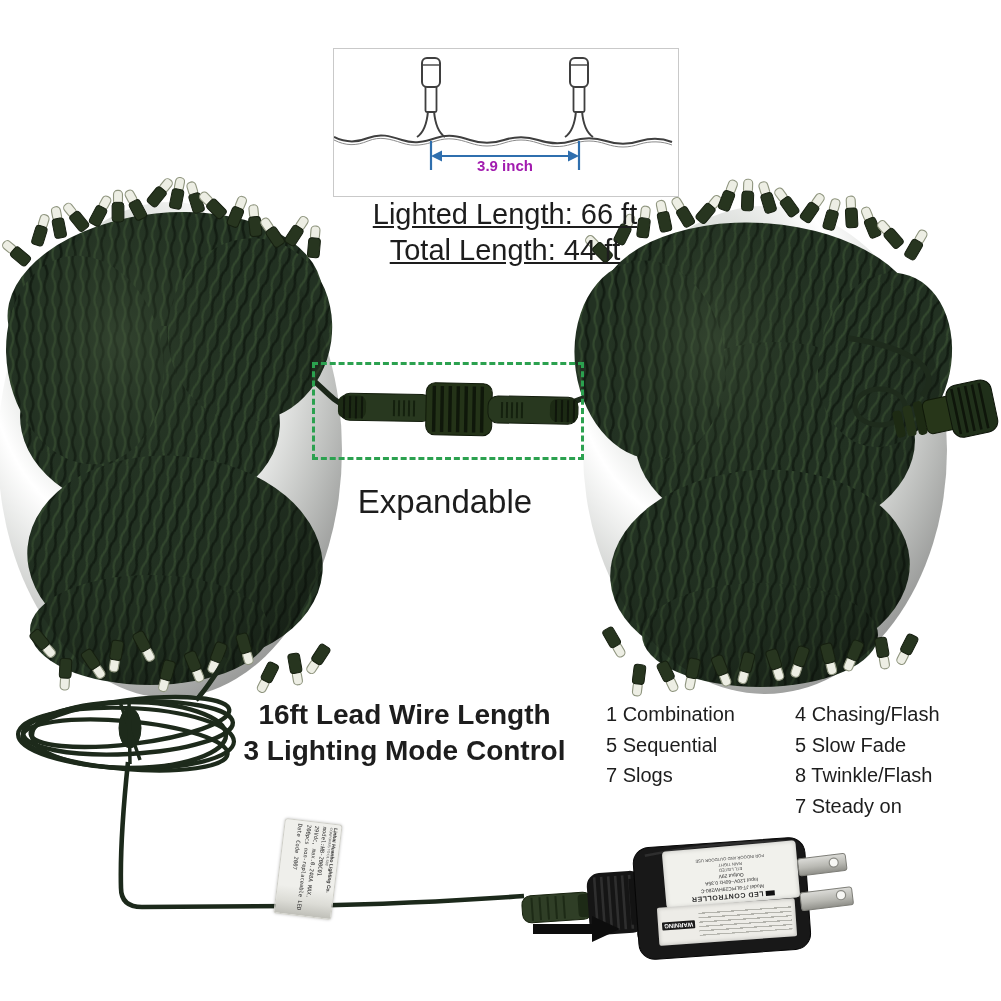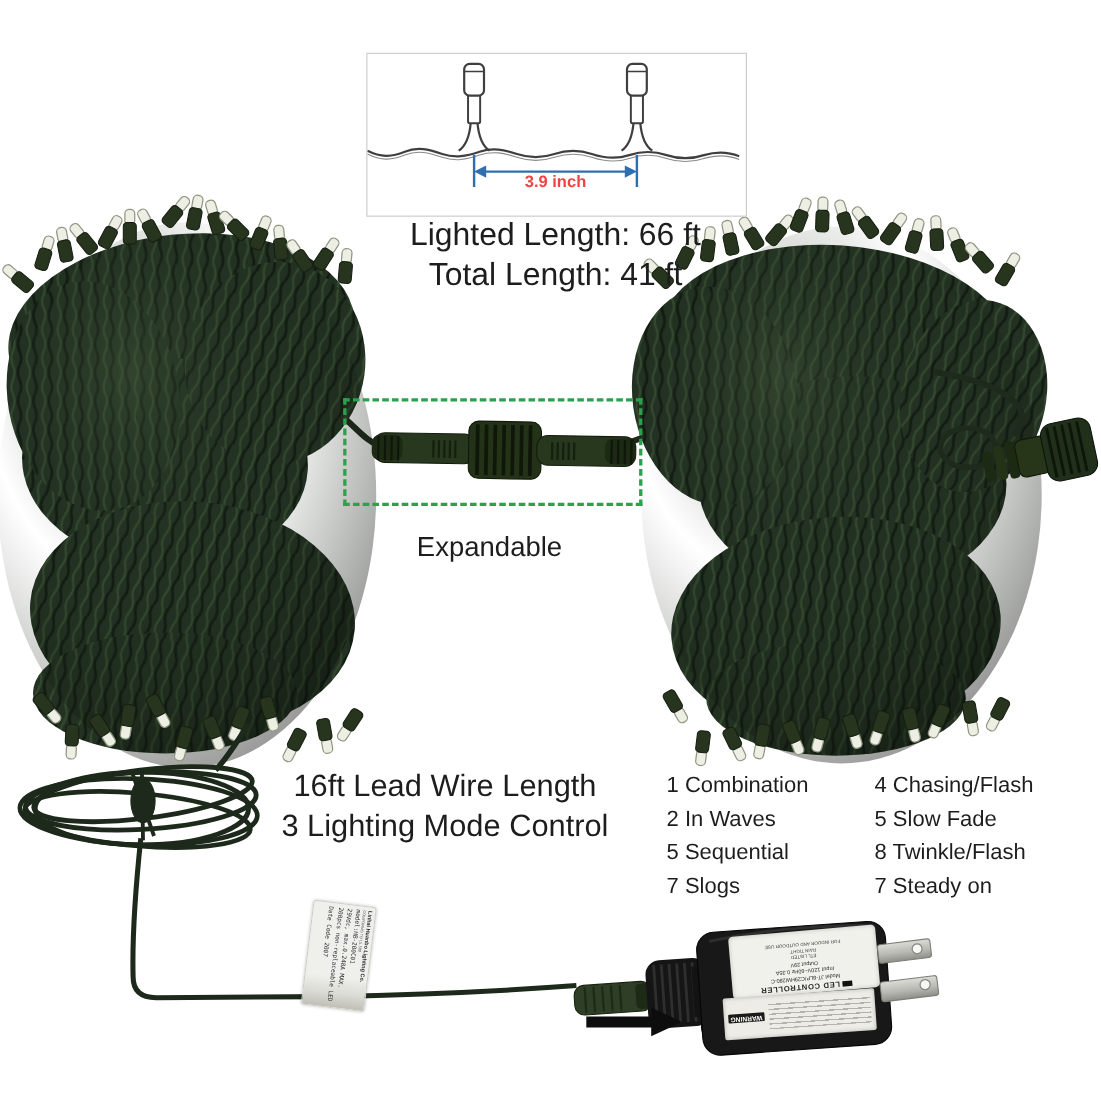--- a/index.html
+++ b/index.html
@@ -8,30 +8,30 @@
     background:#ffffff;font-family:"Liberation Sans",sans-serif;color:#1d1d1d;
   }
   .abs{position:absolute;}
   
   #art{left:0;top:0;width:1001px;height:1001px;z-index:1;}
   
   #inset{left:333px;top:48px;width:344px;height:147px;background:#ffffff;
          border:1px solid #c9c9c9;z-index:3;}
   #inset svg{position:absolute;left:0;top:0;}
   .dim-label{position:absolute;left:97px;top:108px;width:148px;text-align:center;
-             font-size:15px;font-weight:bold;color:#ef4444;}
+             font-size:15px;font-weight:bold;color:#a21caf;}
   
   #len-text{left:330px;top:196px;width:350px;text-align:center;z-index:3;
-            font-size:29px;line-height:36px;}
+            font-size:29px;line-height:36px;text-decoration:underline;}
   #expandable{left:312px;top:483px;width:266px;text-align:center;z-index:3;
-              font-size:25px;}
+              font-size:33px;}
   #dash-box{left:312px;top:362px;width:266px;height:92px;z-index:2;
             border:3px dashed #2ba14f;}
   #lead-heading{left:232px;top:697px;width:345px;text-align:center;z-index:3;
-                font-weight:normal;font-size:28px;line-height:36px;}
+                font-weight:bold;font-size:28px;line-height:36px;}
   .mode-col{z-index:3;font-size:20px;line-height:30.5px;white-space:nowrap;}
   #modes-c1{left:606px;top:699px;}
   #modes-c2{left:795px;top:699px;}
   .mode-item{display:block;}
   
   #wire-tag{left:277px;top:819px;width:62px;height:100px;z-index:4;}
   .tag-inner{position:absolute;left:-17px;top:21px;width:96px;height:58px;
      transform:rotate(97deg);transform-origin:center;
      background:linear-gradient(to right,#efefeb 70%,#dcdcd6 86%,#bfbfb8 100%);
      border:1px solid #cfcfc8;border-radius:3px;box-shadow:0 0 3px rgba(0,0,0,.25);
@@ -270,34 +270,33 @@
       <line x1="107" y1="107" x2="235" y2="107"></line>
     </g>
     <polygon points="97,107 108,101.5 108,112.5" fill="#2f6fae"></polygon>
     <polygon points="245,107 234,101.5 234,112.5" fill="#2f6fae"></polygon>
   </svg>
   <span class="dim-label">3.9 inch</span>
 </div>
 
 <div id="len-text" class="abs">
   <div>Lighted Length: 66 ft</div>
-  <div>Total Length: 41 ft</div>
+  <div>Total Length: 44 ft</div>
 </div>
 
 <div id="dash-box" class="abs"></div>
 <div id="expandable" class="abs">Expandable</div>
 
 <div id="lead-heading" class="abs">
   <div>16ft Lead Wire Length</div>
   <div>3 Lighting Mode Control</div>
 </div>
 
 <div id="modes-c1" class="abs mode-col">
   <span class="mode-item">1 Combination</span>
-  <span class="mode-item">2 In Waves</span>
   <span class="mode-item">5 Sequential</span>
   <span class="mode-item">7 Slogs</span>
 </div>
 <div id="modes-c2" class="abs mode-col">
   <span class="mode-item">4 Chasing/Flash</span>
   <span class="mode-item">5 Slow Fade</span>
   <span class="mode-item">8 Twinkle/Flash</span>
   <span class="mode-item">7 Steady on</span>
 </div>
 

